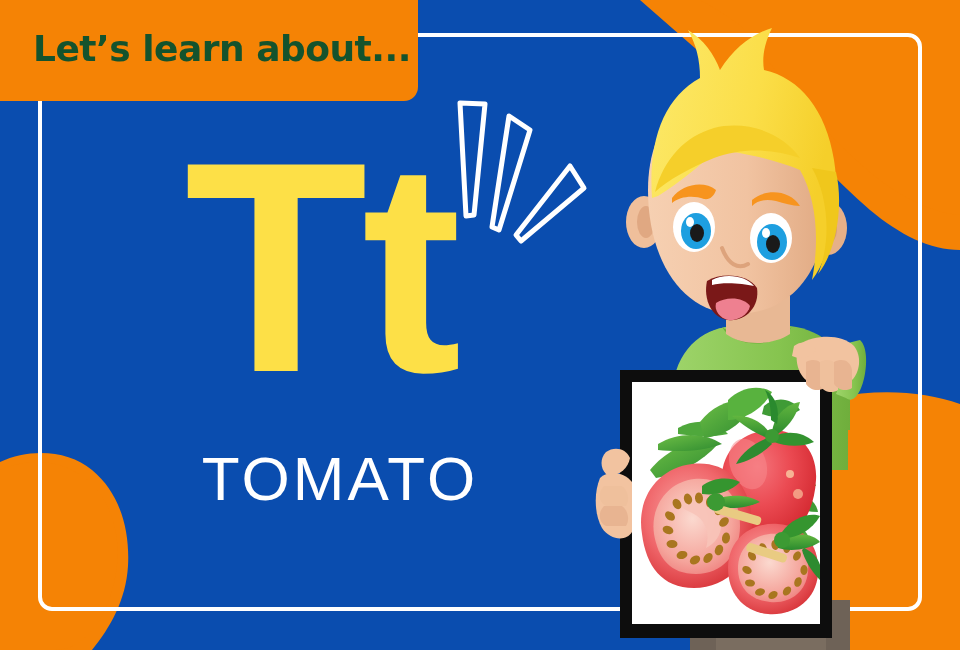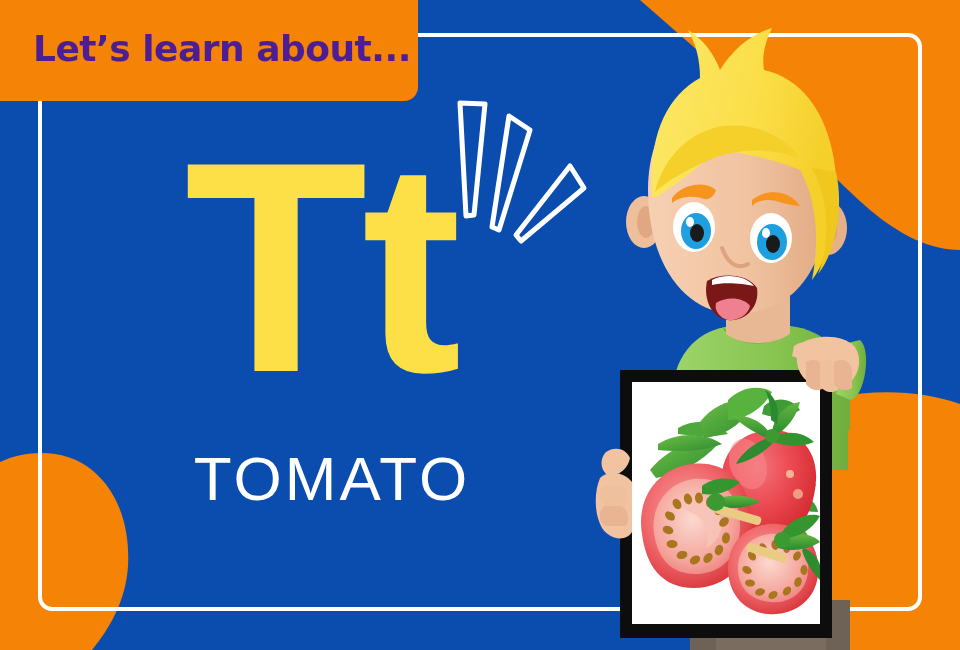--- a/index.html
+++ b/index.html
@@ -30,21 +30,21 @@
   #banner{
     position:absolute;
     left:0;top:0;
     width:418px;height:101px;
     background:#F58305;
     border-bottom-right-radius:14px;
     z-index:6;
     display:flex;align-items:center;
   }
   #banner-label{
-    color:#4c1d95;
+    color:#14532d;
     font-size:36px;
     font-weight:bold;
     letter-spacing:-0.5px;
     margin-left:33px;
     margin-top:-4px;
     white-space:nowrap;
     font-family:"DejaVu Sans", sans-serif;
   }
 
   
@@ -56,21 +56,21 @@
     color:#fde047;
     font-size:300px;
     line-height:310px;
     font-weight:bold;
     letter-spacing:-6px;
     font-family:"Liberation Sans", sans-serif;
     text-align:center;
   }
   #word-label{
     position:absolute;
-    left:102px;top:443px;
+    left:110px;top:443px;
     width:460px;
     z-index:5;
     color:#FFFFFF;
     font-size:62px;
     font-weight:300;
     letter-spacing:3px;
     text-align:center;
     font-family:"Liberation Sans", sans-serif;
   }
 

